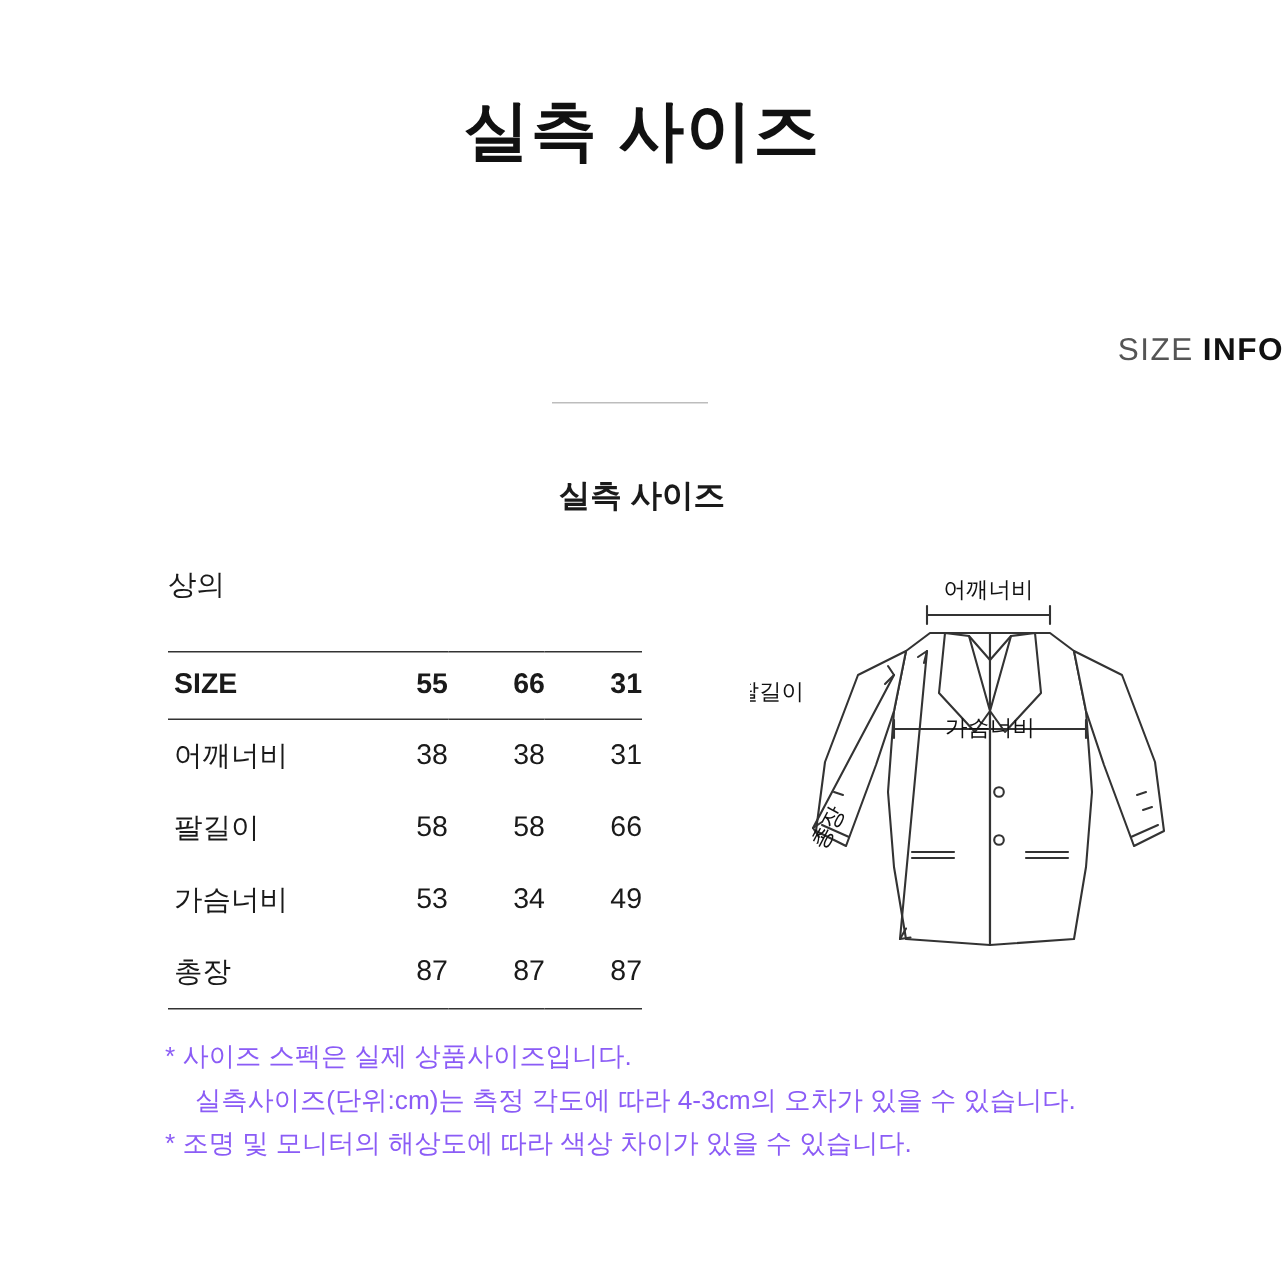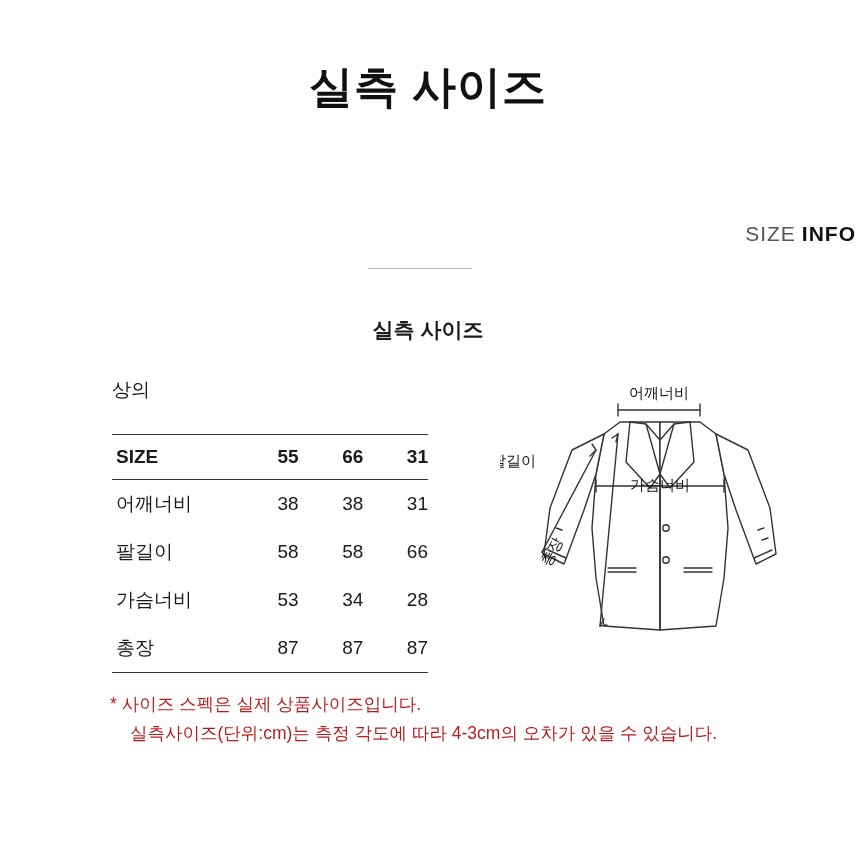--- a/index.html
+++ b/index.html
@@ -104,21 +104,21 @@
   table.size-table tbody tr:last-child td {
     border-bottom: 1.5px solid #333333;
   }
   .notes {
     position: absolute;
     top: 690px;
     left: 110px;
     width: 680px;
     font-size: 17.5px;
     line-height: 1.65;
-    color: #b91c1c;
+    color: #8b5cf6;
   }
   .notes .indent {
     padding-left: 20px;
     display: block;
   }
   .diagram {
     position: absolute;
     top: 378px;
     left: 500px;
     width: 320px;
@@ -167,21 +167,21 @@
       <tr>
         <td class="row-head">팔길이</td>
         <td>58</td>
         <td>58</td>
         <td>66</td>
       </tr>
       <tr>
         <td class="row-head">가슴너비</td>
         <td>53</td>
         <td>34</td>
-        <td>28</td>
+        <td>49</td>
       </tr>
       <tr>
         <td class="row-head">총장</td>
         <td>87</td>
         <td>87</td>
         <td>87</td>
       </tr>
     </tbody>
   </table>
 
@@ -236,15 +236,16 @@
       <text class="dg-label" x="159" y="20" text-anchor="middle">어깨너비</text>
       <text class="dg-label" x="36" y="88" text-anchor="end">팔길이</text>
       <text class="dg-label" x="160" y="112" text-anchor="middle">가슴너비</text>
       <text class="dg-label" x="56" y="176" text-anchor="middle" transform="rotate(-62 56 176)">총장</text>
     </svg>
   </div>
 
   <div class="notes">
     <div>* 사이즈 스펙은 실제 상품사이즈입니다.</div>
     <div class="indent">실측사이즈(단위:cm)는 측정 각도에 따라 4-3cm의 오차가 있을 수 있습니다.</div>
+    <div>* 조명 및 모니터의 해상도에 따라 색상 차이가 있을 수 있습니다.</div>
   </div>
 
 </div>
 
 </body></html>

